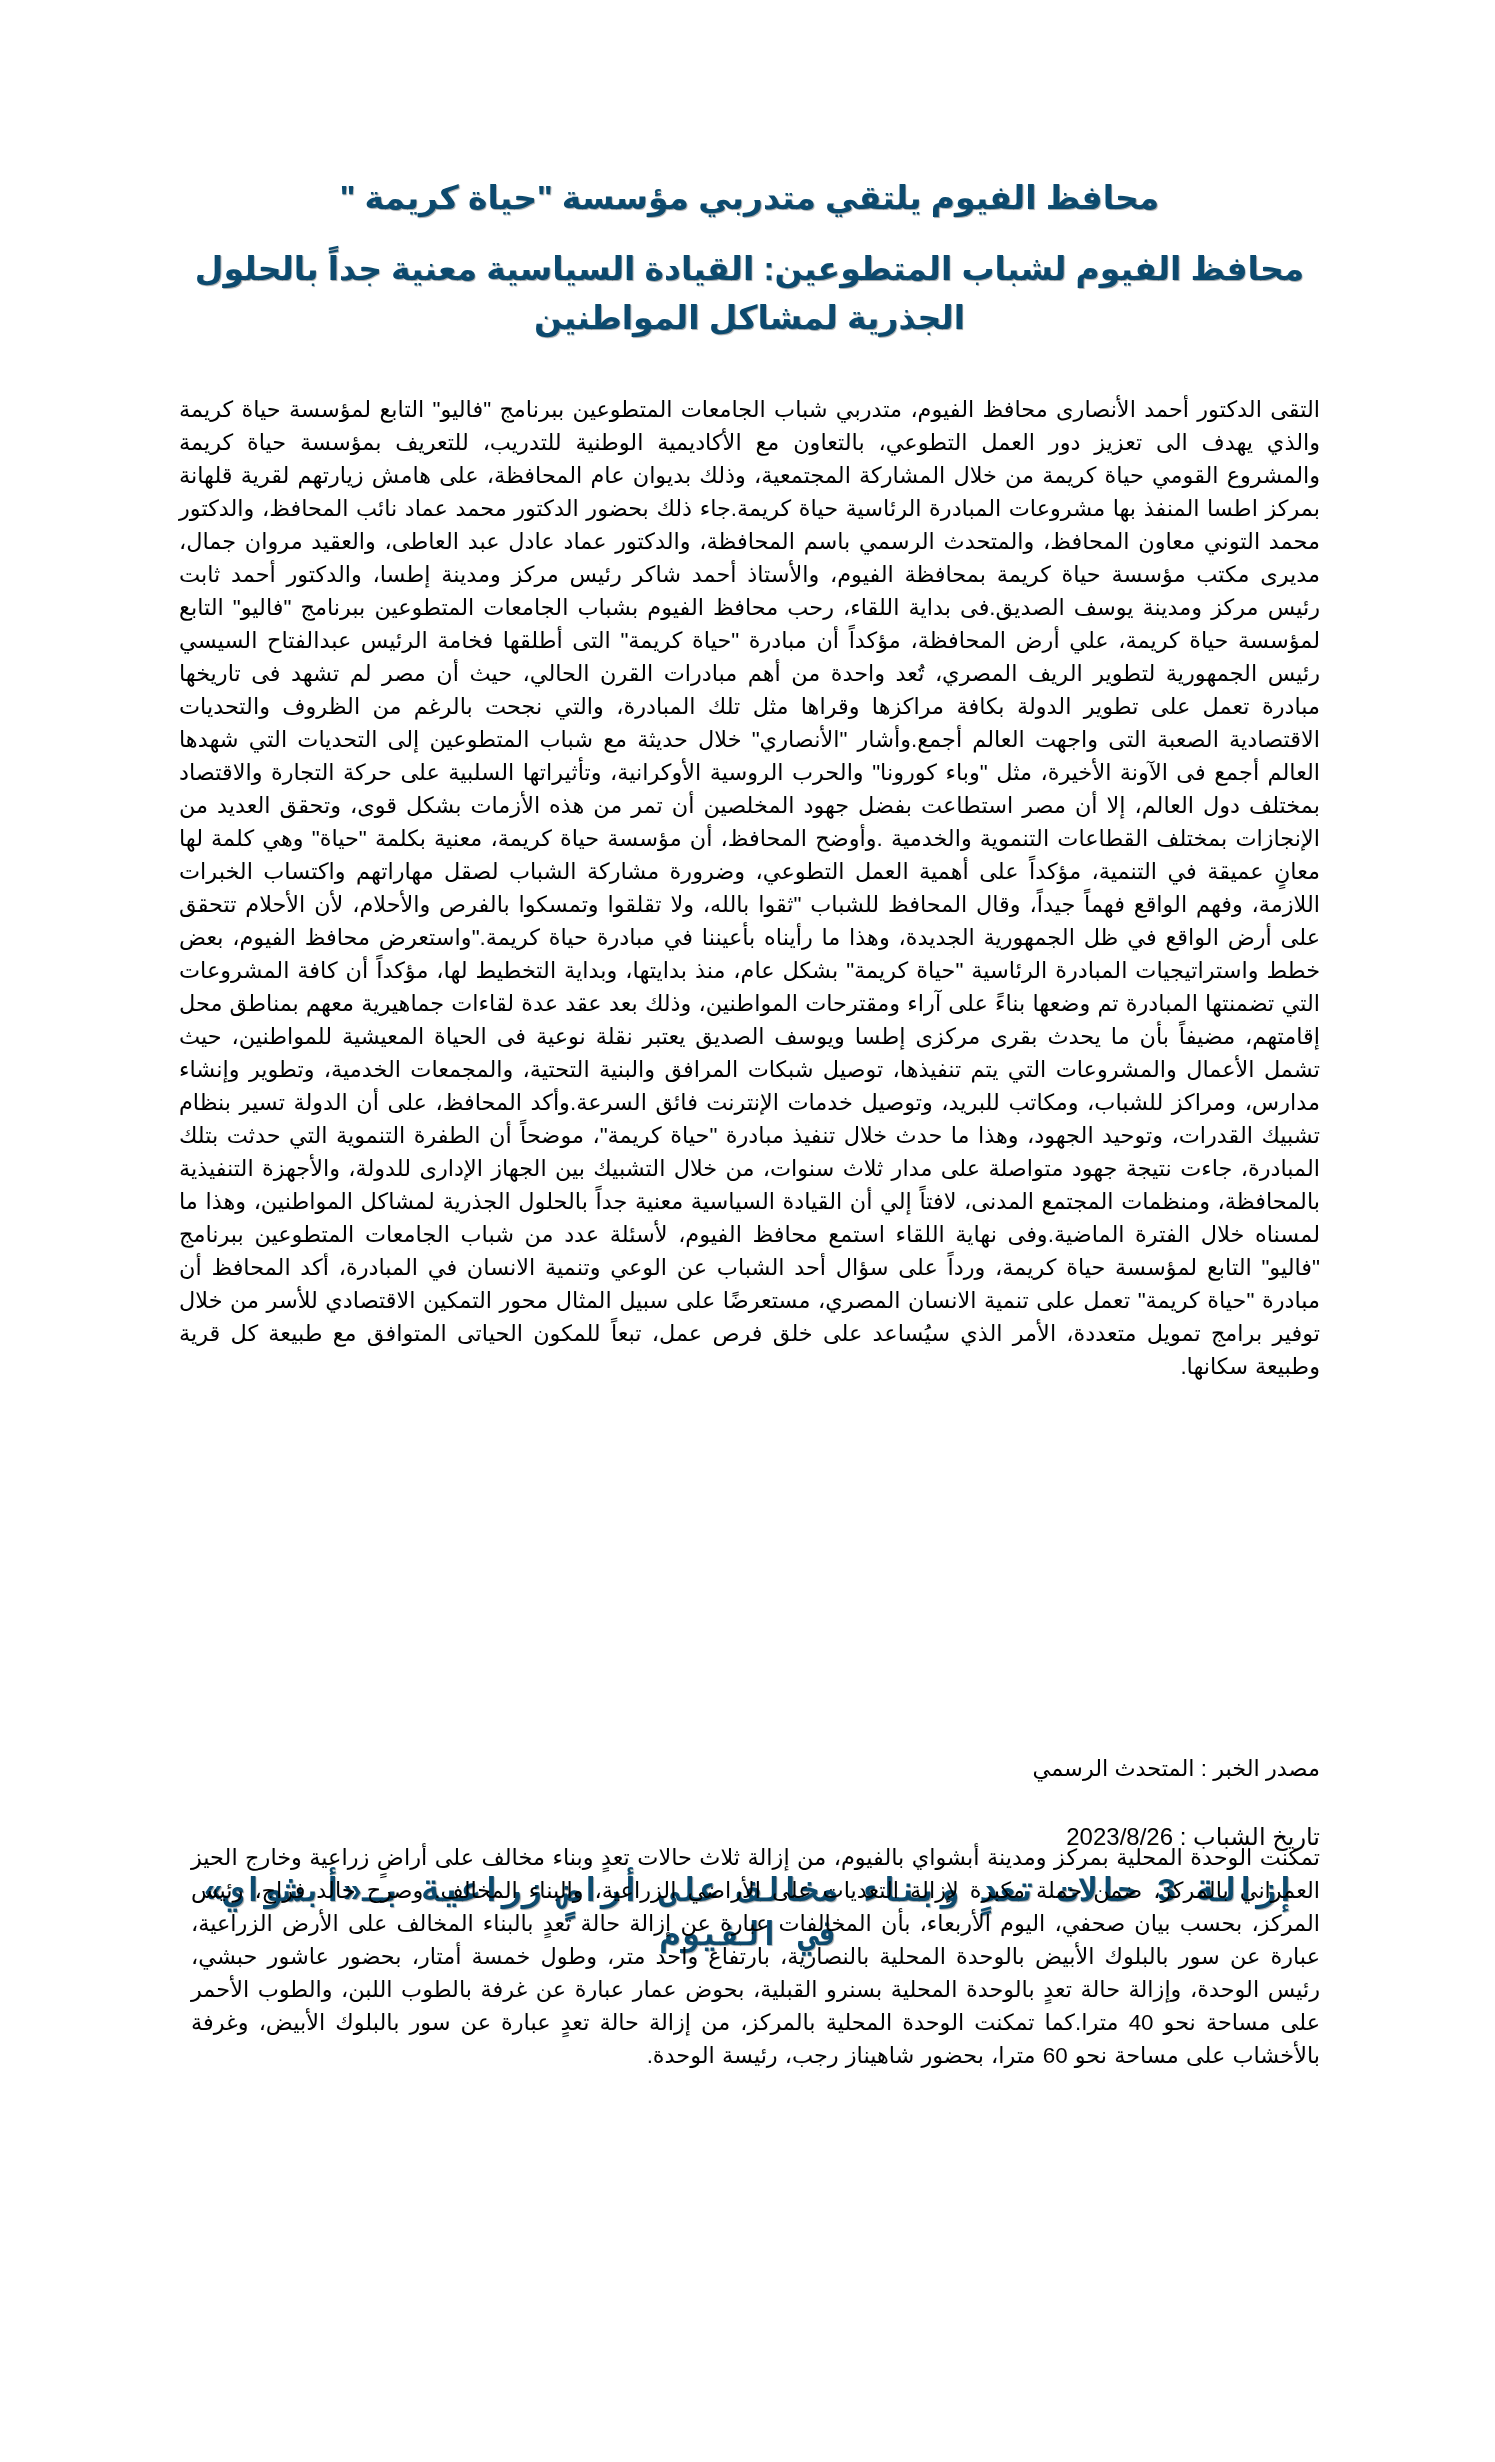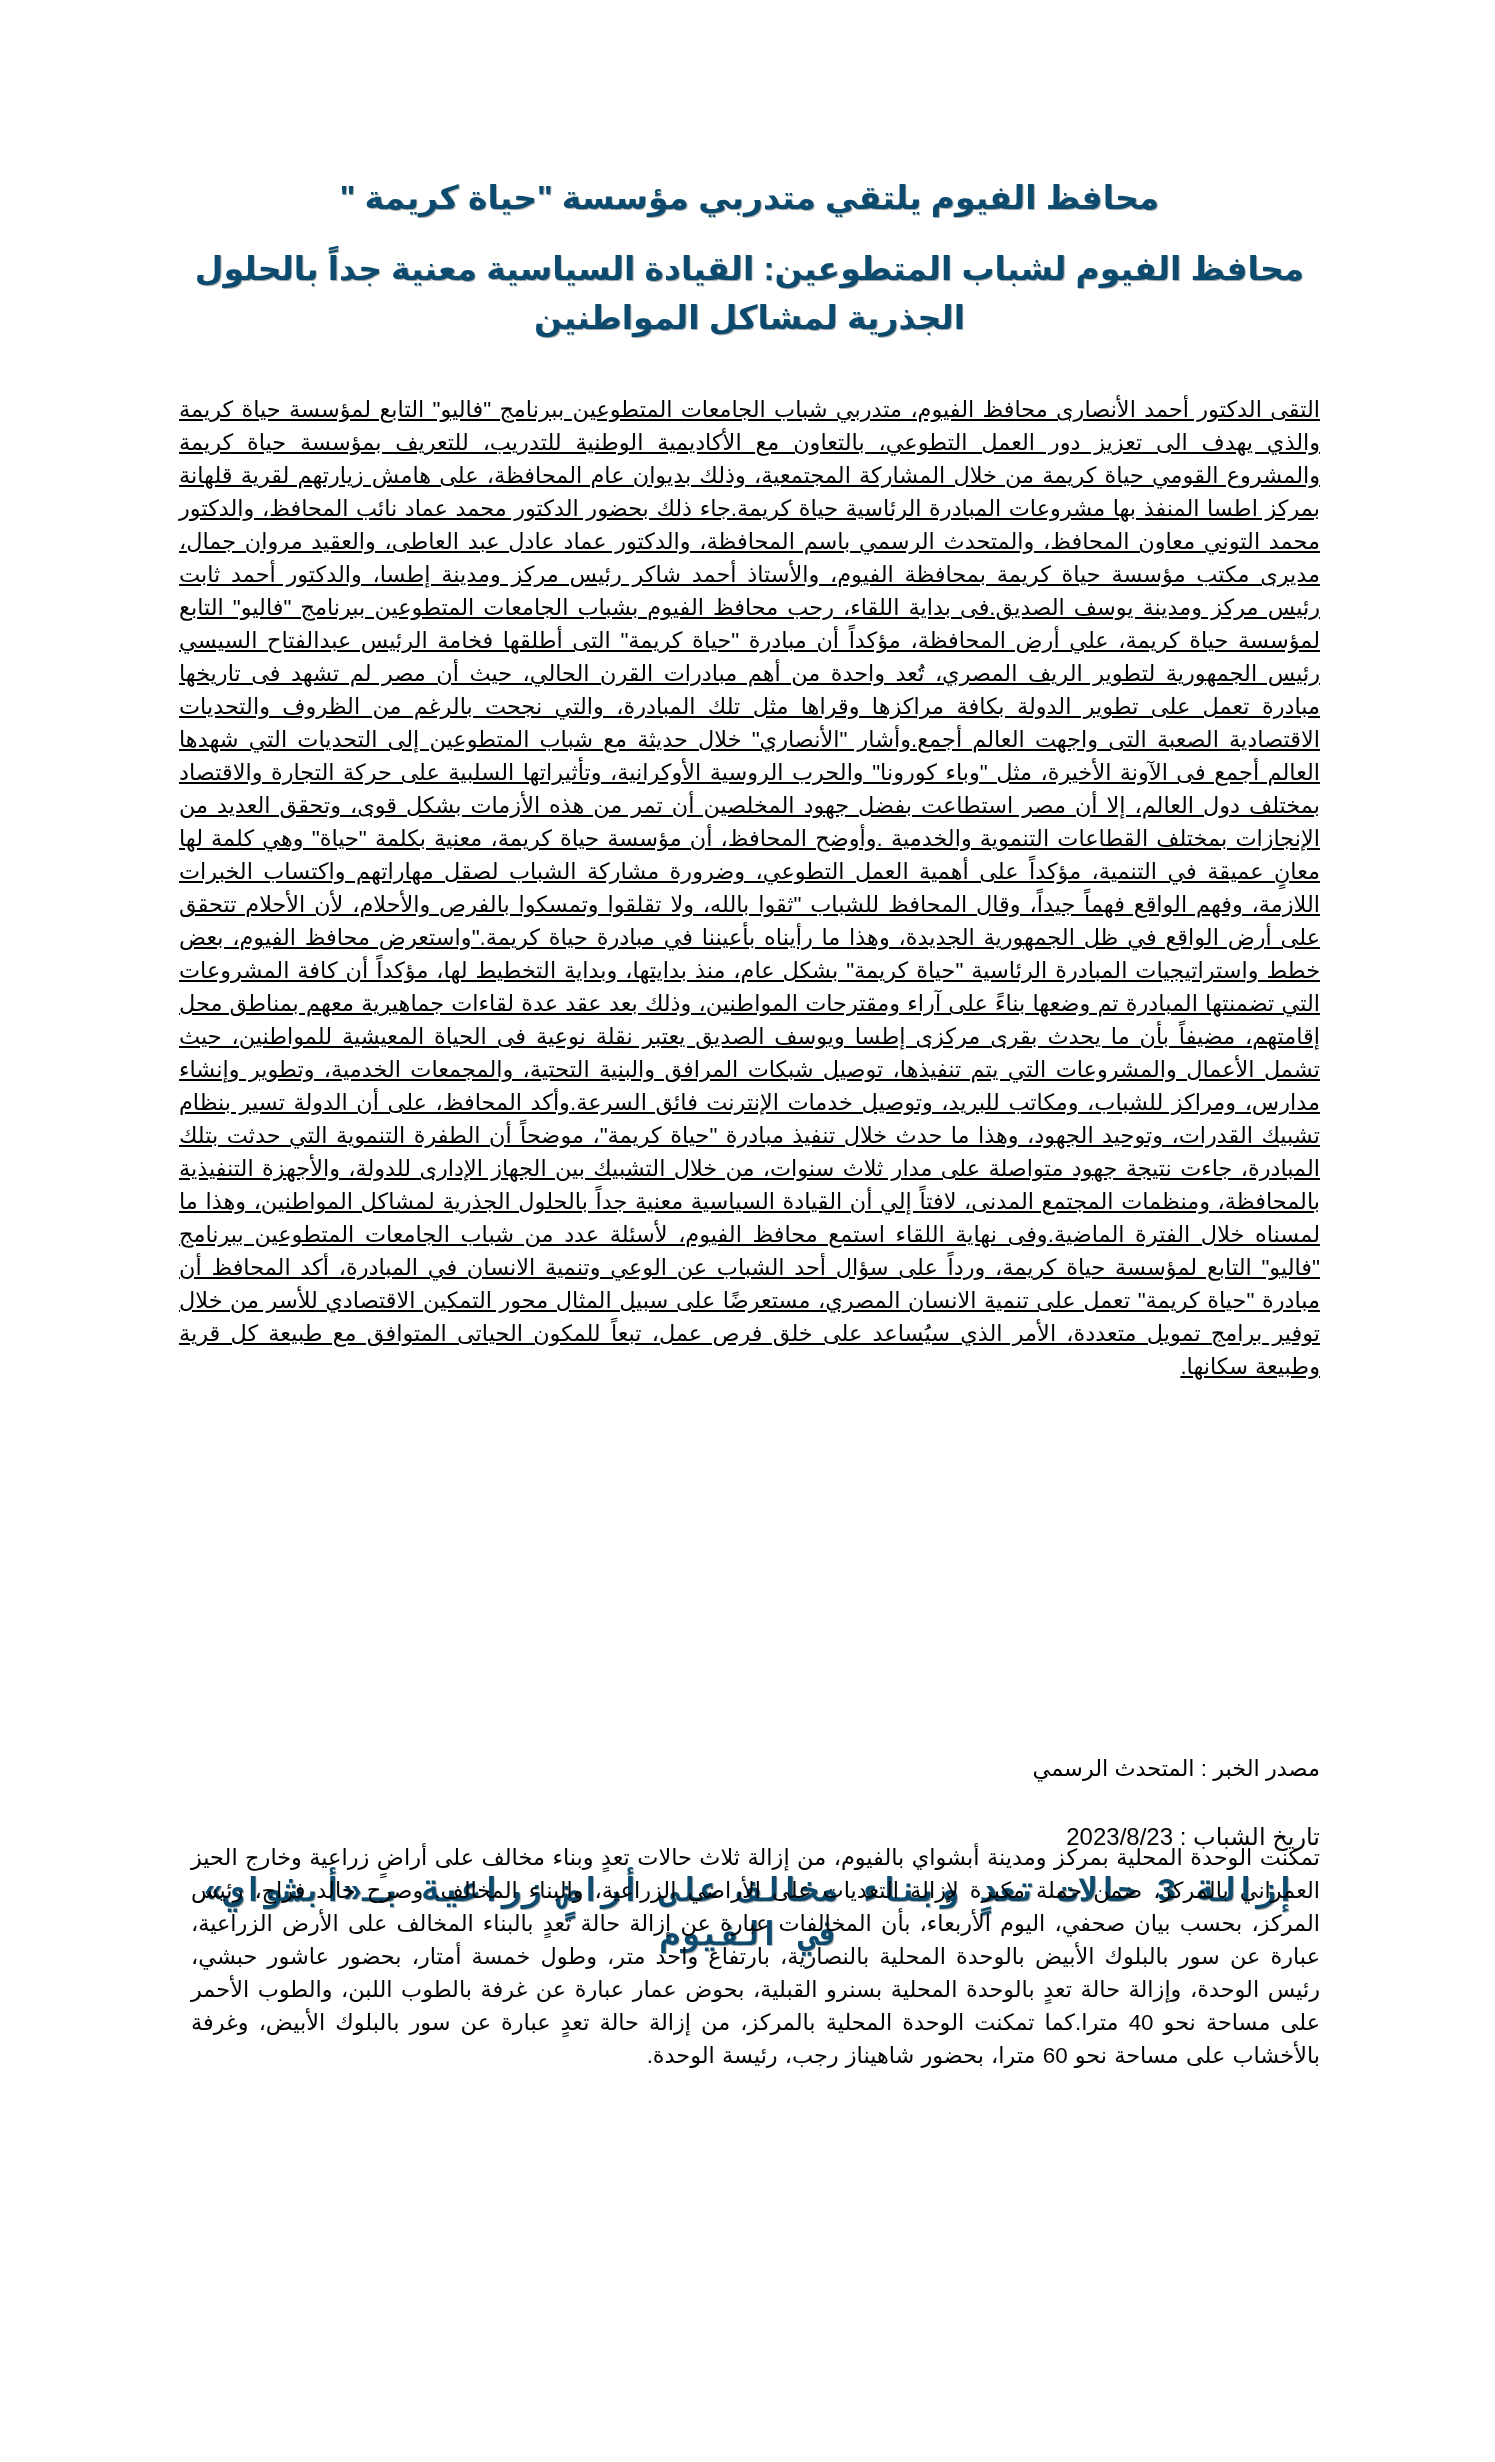--- a/index.html
+++ b/index.html
@@ -50,21 +50,20 @@
     right: 0;
     font-size: 22.4px;
     line-height: 33px;
     text-align: justify;
     text-align-last: right;
     margin: 0;
     word-spacing: 0.9px;
   }
   .para-1 {
     top: 393px;
-    text-decoration: underline;
   }
   .source-line {
     position: absolute;
     top: 1752px;
     left: 0;
     right: 0;
     font-size: 22.4px;
     line-height: 33px;
     text-align: right;
   }
@@ -100,21 +99,21 @@
 
   <h1 class="title title-1">محافظ الفيوم يلتقي متدربي مؤسسة "حياة كريمة "</h1>
 
   <h2 class="title title-2">محافظ الفيوم لشباب المتطوعين: القيادة السياسية معنية جداً بالحلول الجذرية لمشاكل المواطنين</h2>
 
   <p class="body-text para-1">التقى الدكتور أحمد الأنصارى محافظ الفيوم، متدربي شباب الجامعات المتطوعين ببرنامج "فاليو" التابع لمؤسسة حياة كريمة والذي يهدف الى تعزيز دور العمل التطوعي، بالتعاون مع الأكاديمية الوطنية للتدريب، للتعريف بمؤسسة حياة كريمة والمشروع القومي حياة كريمة من خلال المشاركة المجتمعية، وذلك بديوان عام المحافظة، على هامش زيارتهم لقرية قلهانة بمركز اطسا المنفذ بها مشروعات المبادرة الرئاسية حياة كريمة.جاء ذلك بحضور الدكتور محمد عماد نائب المحافظ، والدكتور محمد التوني معاون المحافظ، والمتحدث الرسمي باسم المحافظة، والدكتور عماد عادل عبد العاطى، والعقيد مروان جمال، مديرى مكتب مؤسسة حياة كريمة بمحافظة الفيوم، والأستاذ أحمد شاكر رئيس مركز ومدينة إطسا، والدكتور أحمد ثابت رئيس مركز ومدينة يوسف الصديق.فى بداية اللقاء، رحب محافظ الفيوم بشباب الجامعات المتطوعين ببرنامج "فاليو" التابع لمؤسسة حياة كريمة، علي أرض المحافظة، مؤكداً أن مبادرة "حياة كريمة" التى أطلقها فخامة الرئيس عبدالفتاح السيسي رئيس الجمهورية لتطوير الريف المصري، تُعد واحدة من أهم مبادرات القرن الحالي، حيث أن مصر لم تشهد فى تاريخها مبادرة تعمل على تطوير الدولة بكافة مراكزها وقراها مثل تلك المبادرة، والتي نجحت بالرغم من الظروف والتحديات الاقتصادية الصعبة التى واجهت العالم أجمع.وأشار "الأنصاري" خلال حديثة مع شباب المتطوعين إلى التحديات التي شهدها العالم أجمع فى الآونة الأخيرة، مثل "وباء كورونا" والحرب الروسية الأوكرانية، وتأثيراتها السلبية على حركة التجارة والاقتصاد بمختلف دول العالم، إلا أن مصر استطاعت بفضل جهود المخلصين أن تمر من هذه الأزمات بشكل قوى، وتحقق العديد من الإنجازات بمختلف القطاعات التنموية والخدمية .وأوضح المحافظ، أن مؤسسة حياة كريمة، معنية بكلمة "حياة" وهي كلمة لها معانٍ عميقة في التنمية، مؤكداً على أهمية العمل التطوعي، وضرورة مشاركة الشباب لصقل مهاراتهم واكتساب الخبرات اللازمة، وفهم الواقع فهماً جيداً، وقال المحافظ للشباب "ثقوا بالله، ولا تقلقوا وتمسكوا بالفرص والأحلام، لأن الأحلام تتحقق على أرض الواقع في ظل الجمهورية الجديدة، وهذا ما رأيناه بأعيننا في مبادرة حياة كريمة."واستعرض محافظ الفيوم، بعض خطط واستراتيجيات المبادرة الرئاسية "حياة كريمة" بشكل عام، منذ بدايتها، وبداية التخطيط لها، مؤكداً أن كافة المشروعات التي تضمنتها المبادرة تم وضعها بناءً على آراء ومقترحات المواطنين، وذلك بعد عقد عدة لقاءات جماهيرية معهم بمناطق محل إقامتهم، مضيفاً بأن ما يحدث بقرى مركزى إطسا ويوسف الصديق يعتبر نقلة نوعية فى الحياة المعيشية للمواطنين، حيث تشمل الأعمال والمشروعات التي يتم تنفيذها، توصيل شبكات المرافق والبنية التحتية، والمجمعات الخدمية، وتطوير وإنشاء مدارس، ومراكز للشباب، ومكاتب للبريد، وتوصيل خدمات الإنترنت فائق السرعة.وأكد المحافظ، على أن الدولة تسير بنظام تشبيك القدرات، وتوحيد الجهود، وهذا ما حدث خلال تنفيذ مبادرة "حياة كريمة"، موضحاً أن الطفرة التنموية التي حدثت بتلك المبادرة، جاءت نتيجة جهود متواصلة على مدار ثلاث سنوات، من خلال التشبيك بين الجهاز الإدارى للدولة، والأجهزة التنفيذية بالمحافظة، ومنظمات المجتمع المدنى، لافتاً إلي أن القيادة السياسية معنية جداً بالحلول الجذرية لمشاكل المواطنين، وهذا ما لمسناه خلال الفترة الماضية.وفى نهاية اللقاء استمع محافظ الفيوم، لأسئلة عدد من شباب الجامعات المتطوعين ببرنامج "فاليو" التابع لمؤسسة حياة كريمة، ورداً على سؤال أحد الشباب عن الوعي وتنمية الانسان في المبادرة، أكد المحافظ أن مبادرة "حياة كريمة" تعمل على تنمية الانسان المصري، مستعرضًا على سبيل المثال محور التمكين الاقتصادي للأسر من خلال توفير برامج تمويل متعددة، الأمر الذي سيُساعد على خلق فرص عمل، تبعاً للمكون الحياتى المتوافق مع طبيعة كل قرية وطبيعة سكانها.</p>
 
   <div class="source-line">مصدر الخبر : المتحدث الرسمي</div>
 
   <div class="date-line">
-    <span>تاريخ الشباب : </span><span class="date-value">2023/8/23</span>
+    <span>تاريخ الشباب : </span><span class="date-value">2023/8/26</span>
   </div>
 
   <h2 class="title title-3">إزالة 3 حالات تعدٍ وبناء مخالف على أراضٍ زراعية بـ«أبشواي» في الفيوم</h2>
 
   <p class="body-text para-2">تمكنت الوحدة المحلية بمركز ومدينة أبشواي بالفيوم، من إزالة ثلاث حالات تعدٍ وبناء مخالف على أراضٍ زراعية وخارج الحيز العمراني بالمركز، ضمن حملة مكبرة لإزالة التعديات على الأراضي الزراعية، والبناء المخالف. وصرح خالد فراج، رئيس المركز، بحسب بيان صحفي، اليوم الأربعاء، بأن المخالفات عبارة عن إزالة حالة تعدٍ بالبناء المخالف على الأرض الزراعية، عبارة عن سور بالبلوك الأبيض بالوحدة المحلية بالنصارية، بارتفاع واحد متر، وطول خمسة أمتار، بحضور عاشور حبشي، رئيس الوحدة، وإزالة حالة تعدٍ بالوحدة المحلية بسنرو القبلية، بحوض عمار عبارة عن غرفة بالطوب اللبن، والطوب الأحمر على مساحة نحو 40 مترا.كما تمكنت الوحدة المحلية بالمركز، من إزالة حالة تعدٍ عبارة عن سور بالبلوك الأبيض، وغرفة بالأخشاب على مساحة نحو 60 مترا، بحضور شاهيناز رجب، رئيسة الوحدة.</p>
 
 </div>
 
 
 </body></html>

